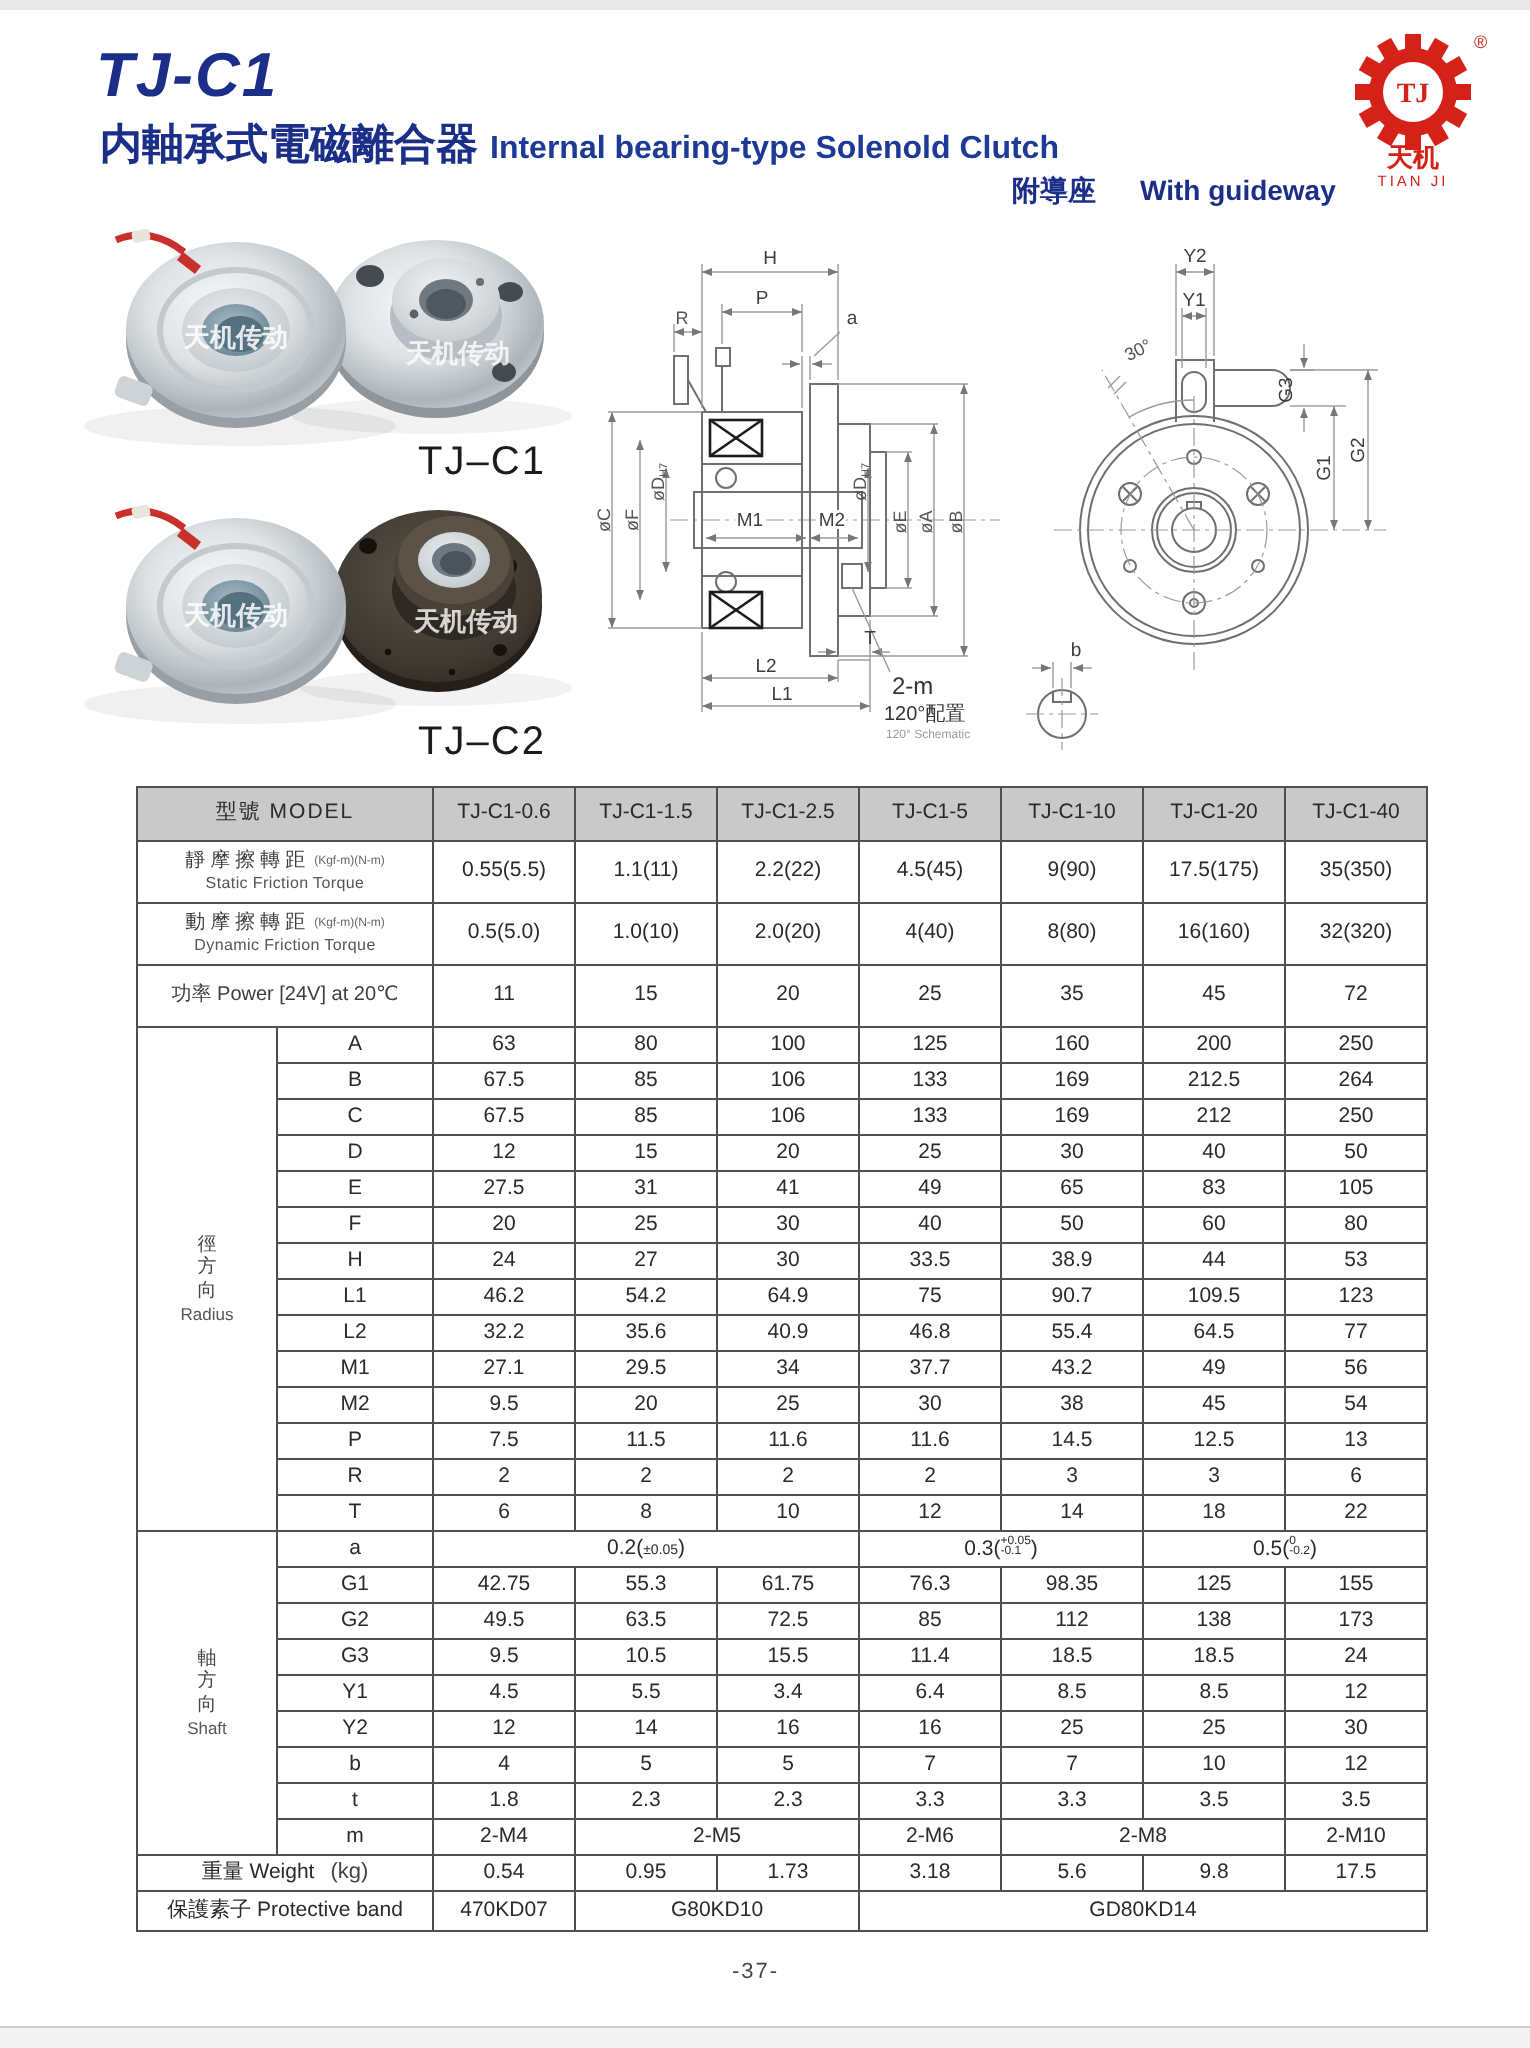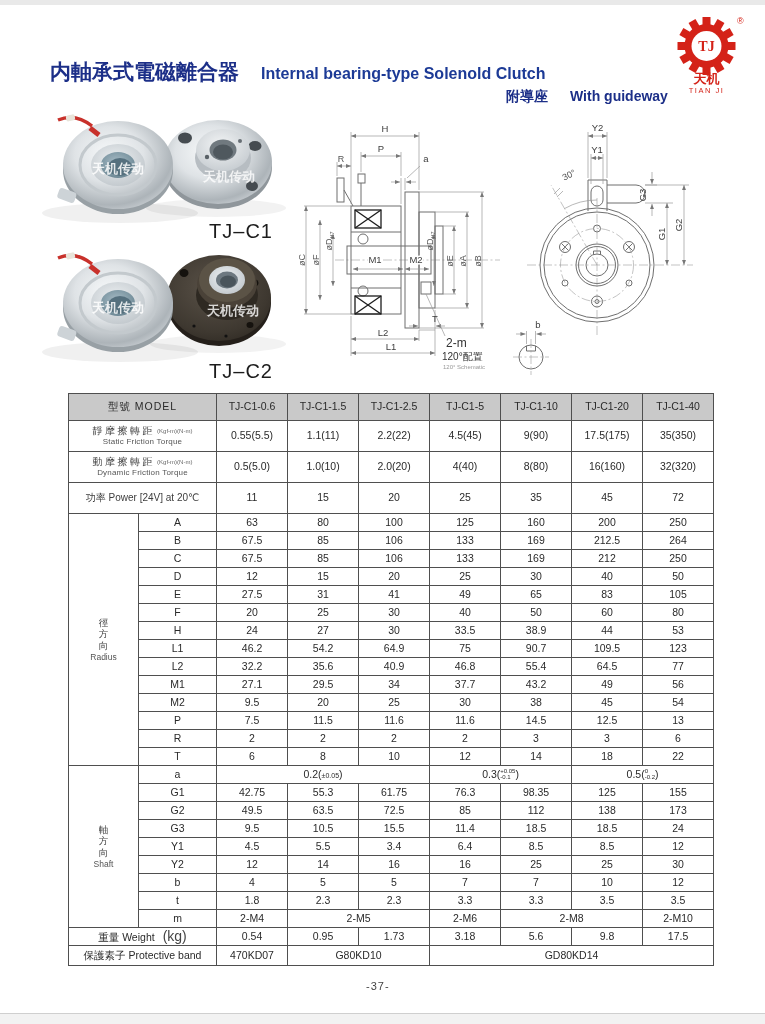--- a/index.html
+++ b/index.html
@@ -6,21 +6,21 @@
   .page{position:relative;width:765px;height:1024px;background:#fff;overflow:hidden;
         font-family:"Liberation Sans","DejaVu Sans",sans-serif;color:#2e2e2e;}
   .scan-edge{position:absolute;top:0;left:0;width:765px;height:5px;background:#e9e9e9;}
   .bottom-edge{position:absolute;top:1013px;left:0;width:765px;height:11px;background:#f2f2f2;border-top:1px solid #cfcfcf;}
 
   
   .model-title{position:absolute;left:48px;top:20px;font-size:31px;font-weight:bold;font-style:italic;
                color:#1c2f88;letter-spacing:1px;}
   .subtitle{position:absolute;left:50px;top:58px;white-space:nowrap;}
   .subtitle .zh{font-size:21px;font-weight:bold;color:#1c2f88;}
-  .subtitle .en{font-size:16px;font-weight:600;color:#1c3a96;margin-left:22px;}
+  .subtitle .en{font-size:16px;font-weight:600;color:#1c3a96;margin-left:6px;}
   .guideway{position:absolute;left:506px;top:87px;white-space:nowrap;}
   .guideway .zh{font-size:14px;font-weight:bold;color:#1c2f88;}
   .guideway .en{font-size:14px;font-weight:bold;color:#1c2f88;margin-left:22px;}
   .logo{position:absolute;left:664px;top:12px;width:92px;height:84px;}
 
   
   .photos-svg{position:absolute;left:30px;top:112px;width:265px;height:268px;}
   .photo-label{position:absolute;left:198px;width:86px;text-align:center;font-size:20px;color:#1c1c1c;letter-spacing:1px;}
   .photo-label.one{top:220px;} .photo-label.two{top:360px;}
 
@@ -49,35 +49,36 @@
   .sl-zh{font-size:10px;letter-spacing:2.5px;color:#3d3d3d;white-space:nowrap;}
   .sl-u{font-size:6px;letter-spacing:0;margin-left:2px;vertical-align:1px;color:#666;}
   .sl-en{font-size:8px;color:#555;letter-spacing:0.2px;margin-top:1px;}
   .pw{font-size:10px;color:#3d3d3d;}
   .g-zh{font-size:9.5px;white-space:pre-line;line-height:1.2;color:#444;}
   .g-en{font-size:8.5px;color:#555;margin-top:2px;text-align:center;}
   td.dimname{font-size:11px;}
   .tpm{font-size:7px;}
   .tst{display:inline-block;vertical-align:middle;text-align:left;}
   .tst i{display:block;font-style:normal;font-size:6px;line-height:5.5px;}
-  .wlbl .wl{font-size:10.5px;margin-right:8px;} .wlbl .wu{font-size:14px;color:#444;}
+  .wlbl .wl{font-size:10.5px;margin-right:8px;} .wlbl .wu{font-size:11px;color:#444;}
   td.plbl{font-size:10px;color:#3d3d3d;}
 
   
   .page-no{position:absolute;left:366px;top:980px;font-size:11px;color:#444;letter-spacing:1px;}
   .note{position:absolute;left:443px;top:966px;width:315px;}
   .note .zh{font-size:9.5px;color:#333;}
   .note .en{font-size:8px;color:#777;margin-top:1px;margin-left:10px;line-height:1.15;}
 </style>
 </head>
 <body>
 
 <div class="page">
   <div class="scan-edge"></div>
 
+  <div class="model-title">TJ-C1</div>
   <div class="subtitle">
     <span class="zh">内軸承式電磁離合器</span><span class="en">Internal bearing-type Solenold Clutch</span>
   </div>
   <div class="guideway">
     <span class="zh">附導座</span><span class="en">With guideway</span>
   </div>
 
   <svg class="logo" viewBox="0 0 92 84">
     <g fill="#d42218">
       <g>

